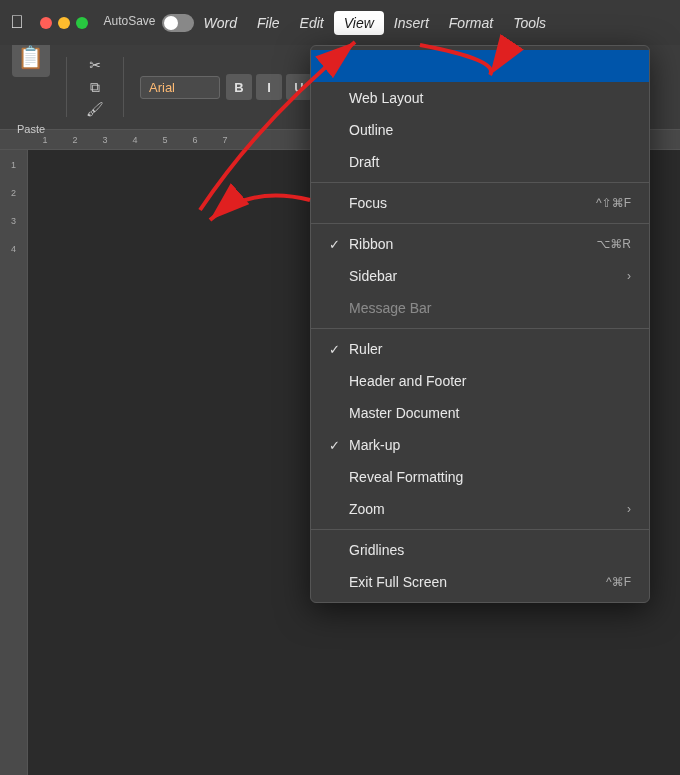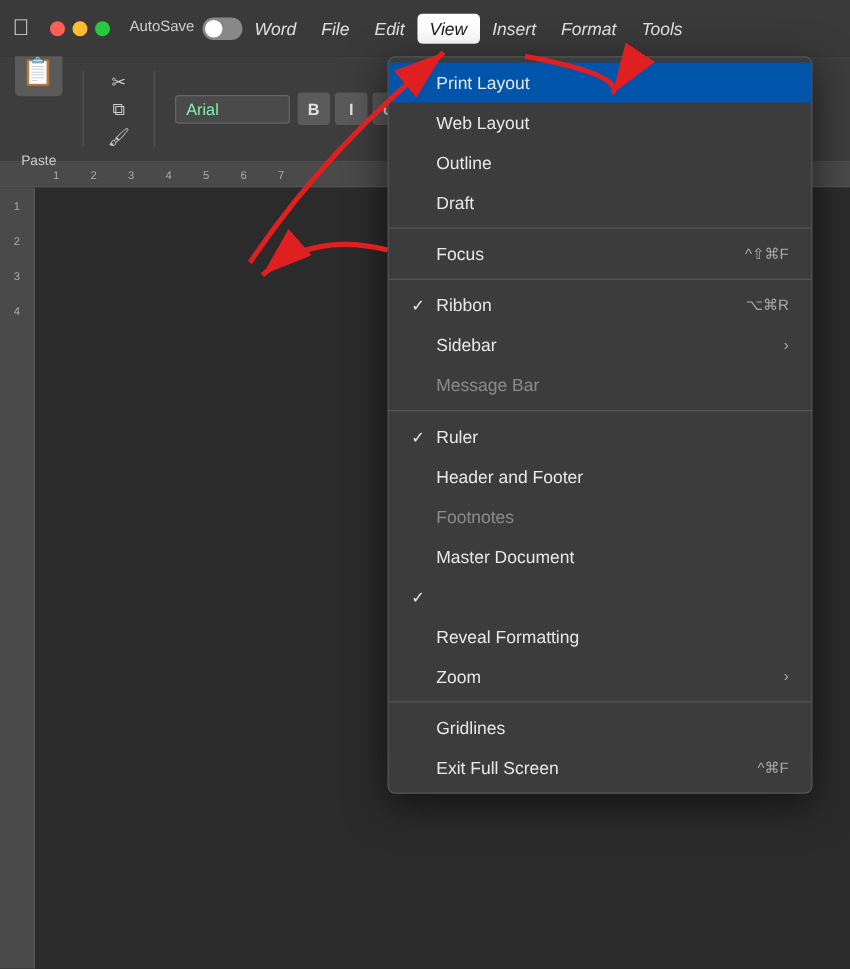--- a/index.html
+++ b/index.html
@@ -98,23 +98,23 @@
       font-size: 14px;
       display: flex;
       align-items: center;
       justify-content: center;
     }
     .font-box {
       background: #4a4a4a;
       border: 1px solid #666;
       border-radius: 3px;
       padding: 3px 8px;
-      color: #86efac;
+      color: #fdba74;
       font-size: 13px;
-      width: 92px;
+      width: 80px;
     }
     .format-btns {
       display: flex;
       gap: 4px;
     }
     .fmt-btn {
       width: 26px;
       height: 26px;
       background: #5a5a5a;
       border-radius: 3px;
@@ -332,21 +332,20 @@
     <span class="ruler-num">1</span>
     <span class="ruler-num">2</span>
     <span class="ruler-num">3</span>
     <span class="ruler-num">4</span>
   </div>
 </div>
 
 <div class="dropdown-menu" id="dropdown">
 <div class="menu-item highlighted">
       <span class="checkmark">✓</span>
-      <span class="item-label">Print Layout</span>
     </div>
     <div class="menu-item">
       <span class="checkmark"></span>
       <span class="item-label">Web Layout</span>
     </div>
     <div class="menu-item">
       <span class="checkmark"></span>
       <span class="item-label">Outline</span>
     </div>
     <div class="menu-item">
@@ -376,30 +375,27 @@
     </div>
     <div class="menu-separator"></div>
     <div class="menu-item">
       <span class="checkmark">✓</span>
       <span class="item-label">Ruler</span>
     </div>
     <div class="menu-item">
       <span class="checkmark"></span>
       <span class="item-label">Header and Footer</span>
     </div>
-    <div class="menu-item disabled">
-      <span class="checkmark"></span>
-      <span class="item-label">Footnotes</span>
-    </div>
     <div class="menu-item">
       <span class="checkmark"></span>
       <span class="item-label">Master Document</span>
     </div>
     <div class="menu-item">
       <span class="checkmark">✓</span>
+      <span class="item-label">Mark-up</span>
     </div>
     <div class="menu-item">
       <span class="checkmark"></span>
       <span class="item-label">Reveal Formatting</span>
     </div>
     <div class="menu-item">
       <span class="checkmark"></span>
       <span class="item-label">Zoom</span>
       <span class="arrow">›</span>
     </div>

